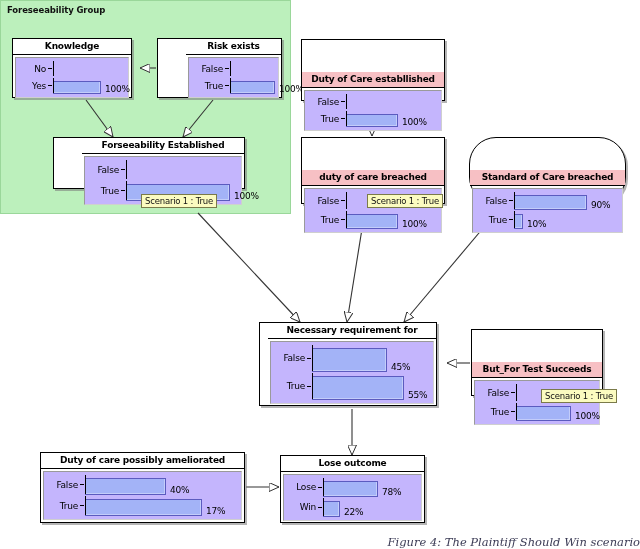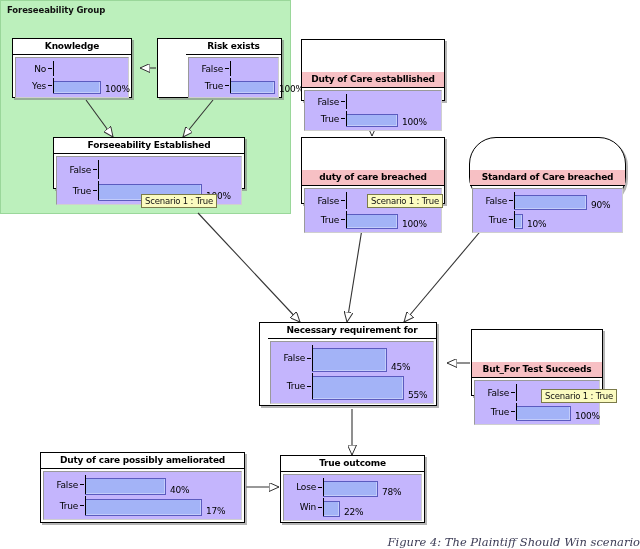--- a/index.html
+++ b/index.html
@@ -213,21 +213,21 @@
         <span class="tick"></span>
         <span class="bar-area">
           <span class="axis"></span>
           <span class="bar" style="width:52px"></span>
           <span class="bar-val">100%</span>
         </span>
       </div>
     </div>
   </div>
 
-  <div class="node" style="left:53px;top:137px;width:192px;height:52px;">
+  <div class="node" style="left:53px;top:137px;width:192px;height:52px;padding-left:28px;">
     <div class="node-title">Forseeability Established</div>
     <div class="node-body inset">
       <div class="row" style="height:21px">
         <span class="row-label" style="width:32px">False</span>
         <span class="tick"></span>
         <span class="bar-area" style="height:21px">
           <span class="axis"></span>
 
           <span class="bar-val"></span>
         </span>
@@ -361,21 +361,21 @@
         <span class="bar-area" style="height:21px">
           <span class="axis"></span>
           <span class="bar" style="width:117px;height:17px"></span>
           <span class="bar-val">17%</span>
         </span>
       </div>
     </div>
   </div>
 
   <div class="node" style="left:280px;top:455px;width:145px;height:68px;">
-    <div class="node-title">True outcome</div>
+    <div class="node-title">Lose outcome</div>
     <div class="node-body inset">
       <div class="row" style="height:20px">
         <span class="row-label" style="width:30px">Lose</span>
         <span class="tick"></span>
         <span class="bar-area" style="height:20px">
           <span class="axis"></span>
           <span class="bar" style="width:55px;height:16px"></span>
           <span class="bar-val">78%</span>
         </span>
       </div>

